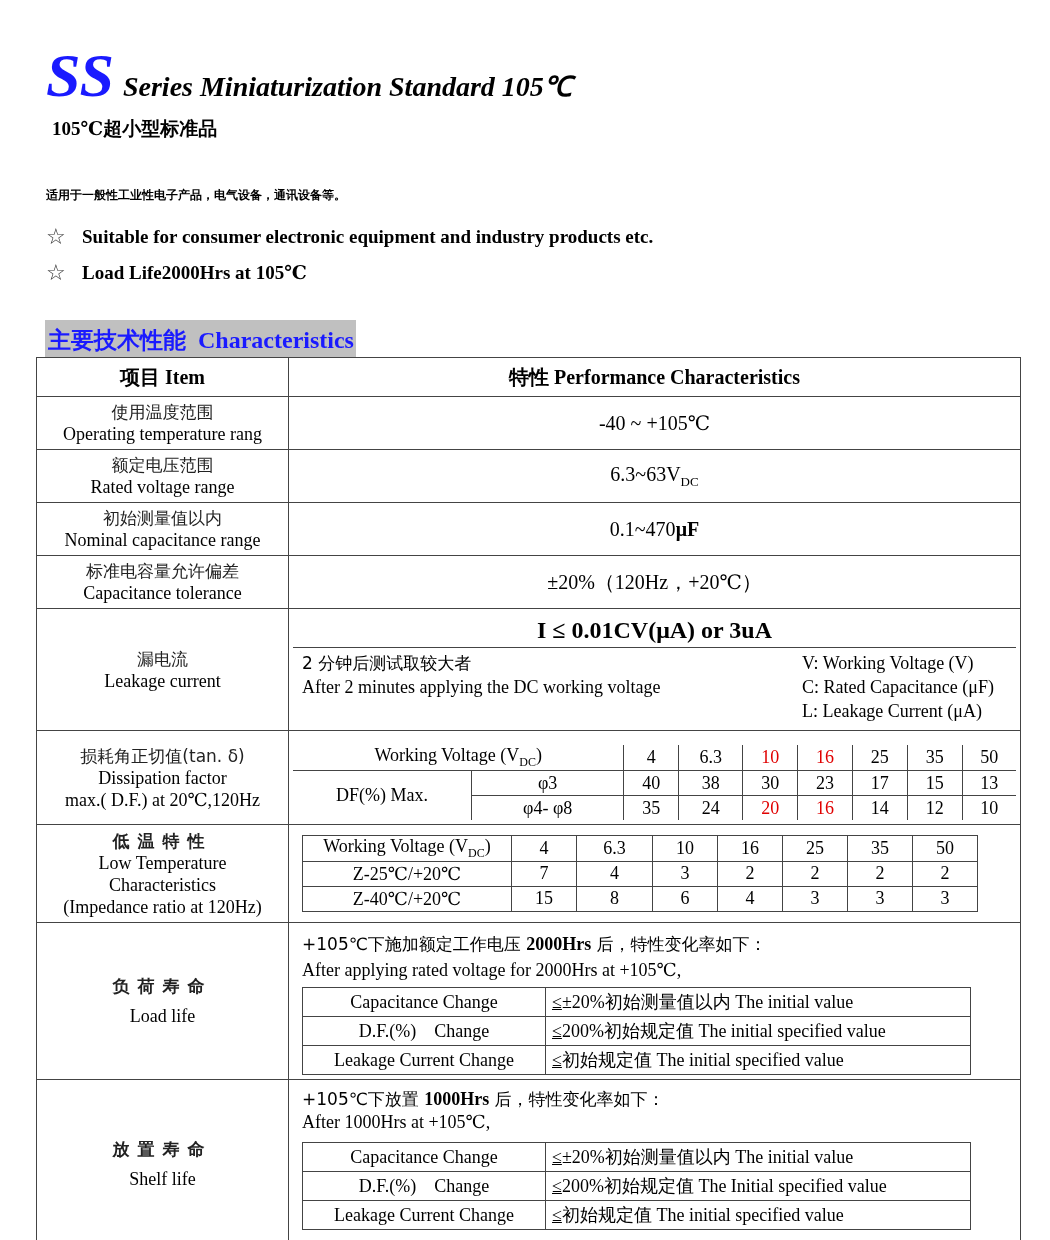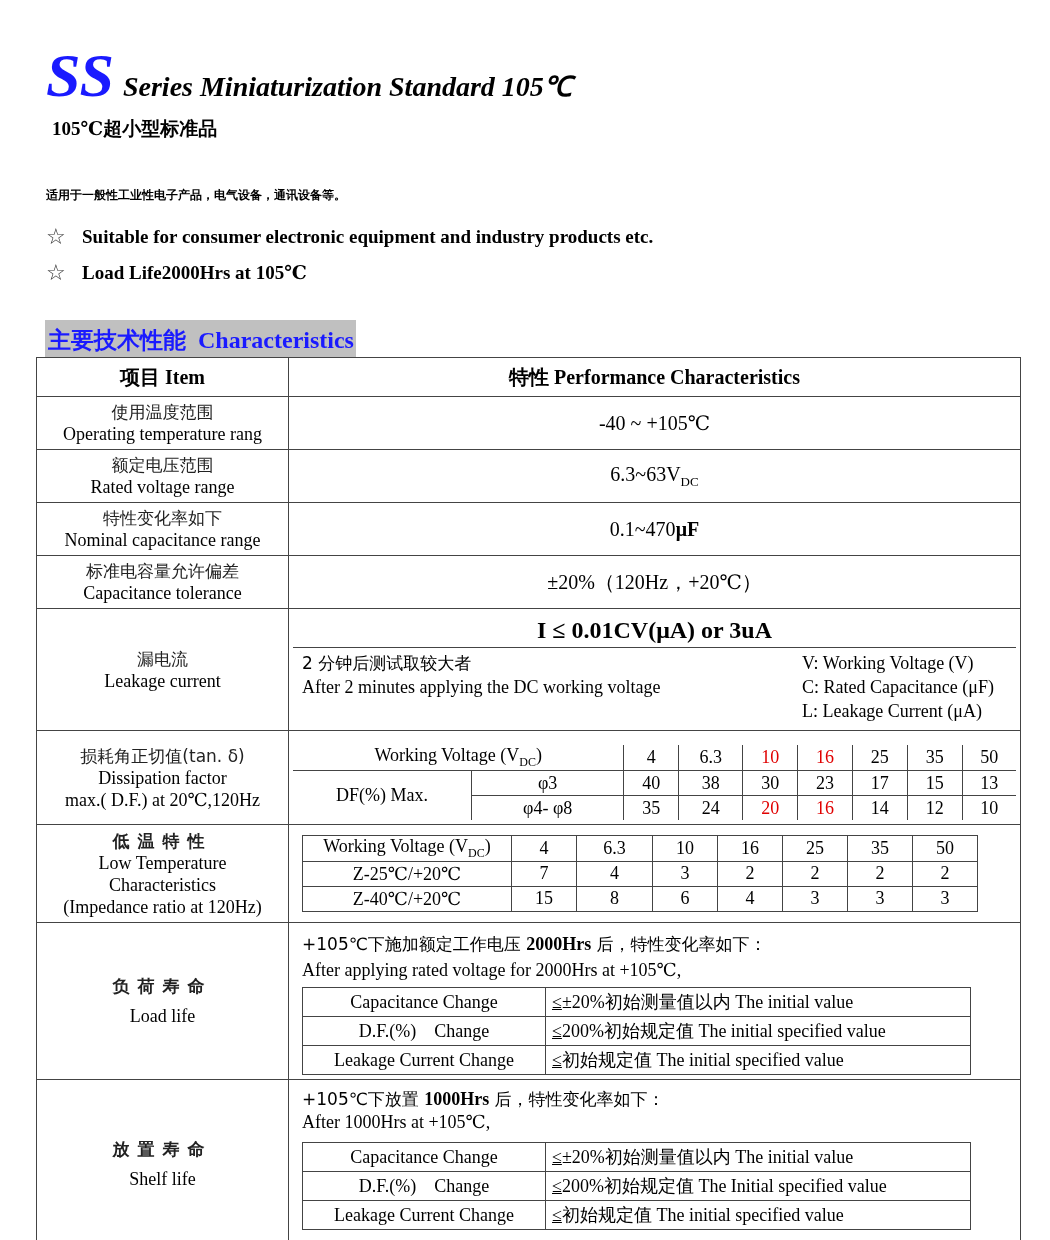--- a/index.html
+++ b/index.html
@@ -83,21 +83,21 @@
     </tr>
     <tr style="height:51px">
       <td class="item">
         <div class="cn">额定电压范围</div>
         <div>Rated voltage range</div>
       </td>
       <td class="val"><span>6.3~63V</span><sub style="font-size:13px">DC</sub></td>
     </tr>
     <tr style="height:51px">
       <td class="item">
-        <div class="cn">特性变化率如下</div>
+        <div class="cn">初始测量值以内</div>
         <div>Nominal capacitance range</div>
       </td>
       <td class="val"><span>0.1~470</span><b>μF</b></td>
     </tr>
     <tr style="height:51px">
       <td class="item">
         <div class="cn">标准电容量允许偏差</div>
         <div>Capacitance tolerance</div>
       </td>
       <td class="val">±20%（120Hz，+20℃）</td>

